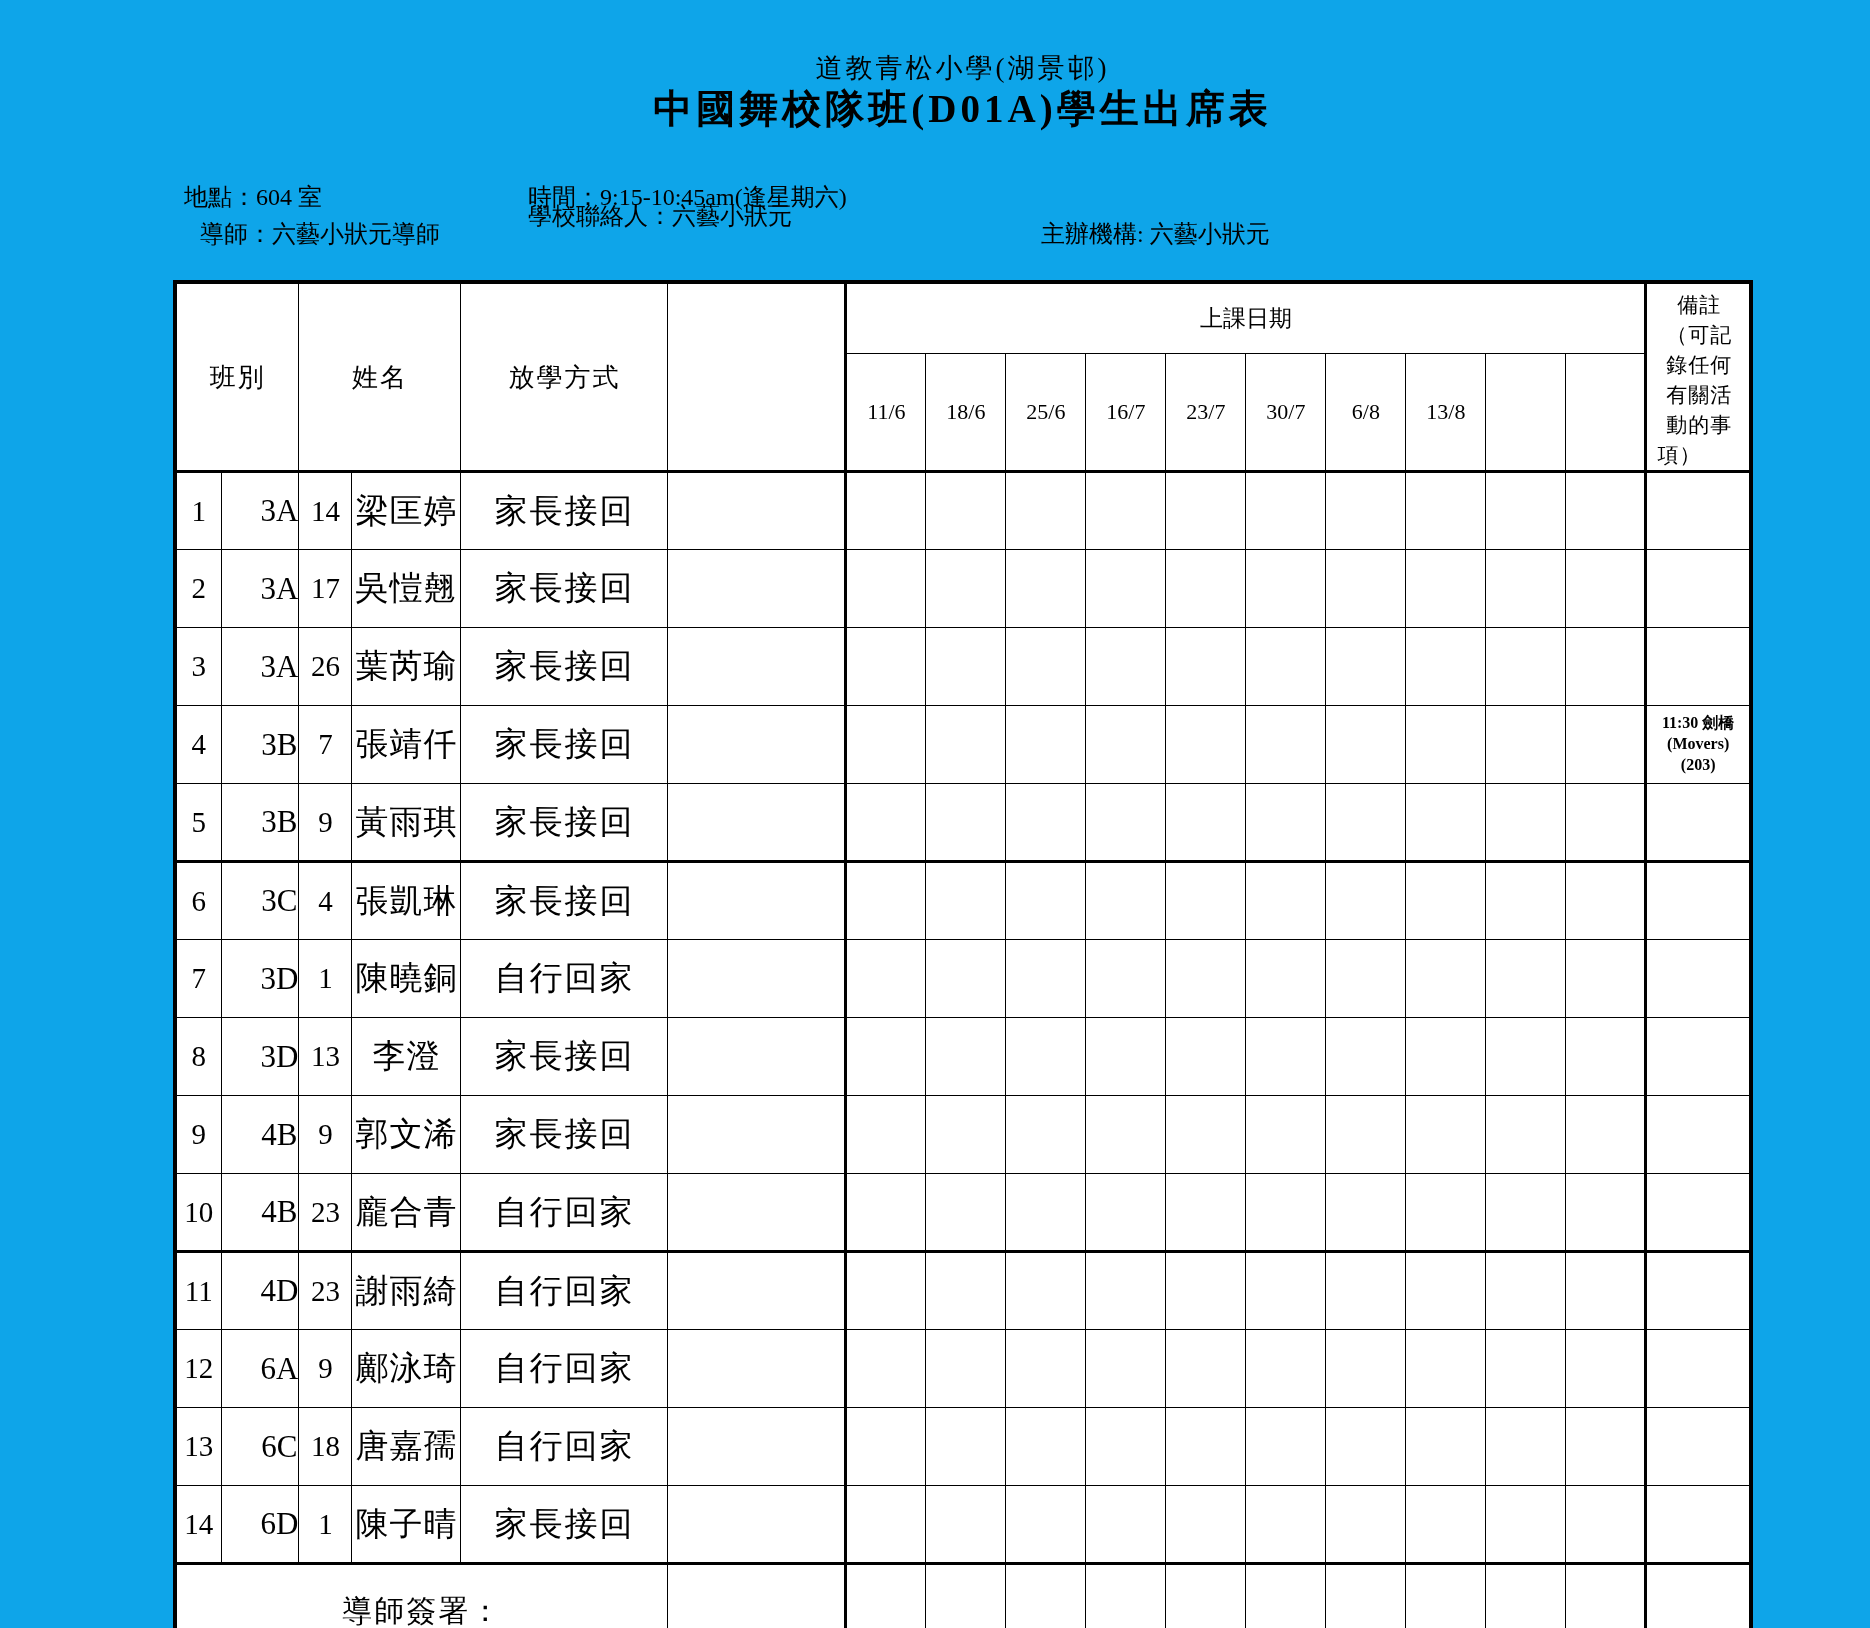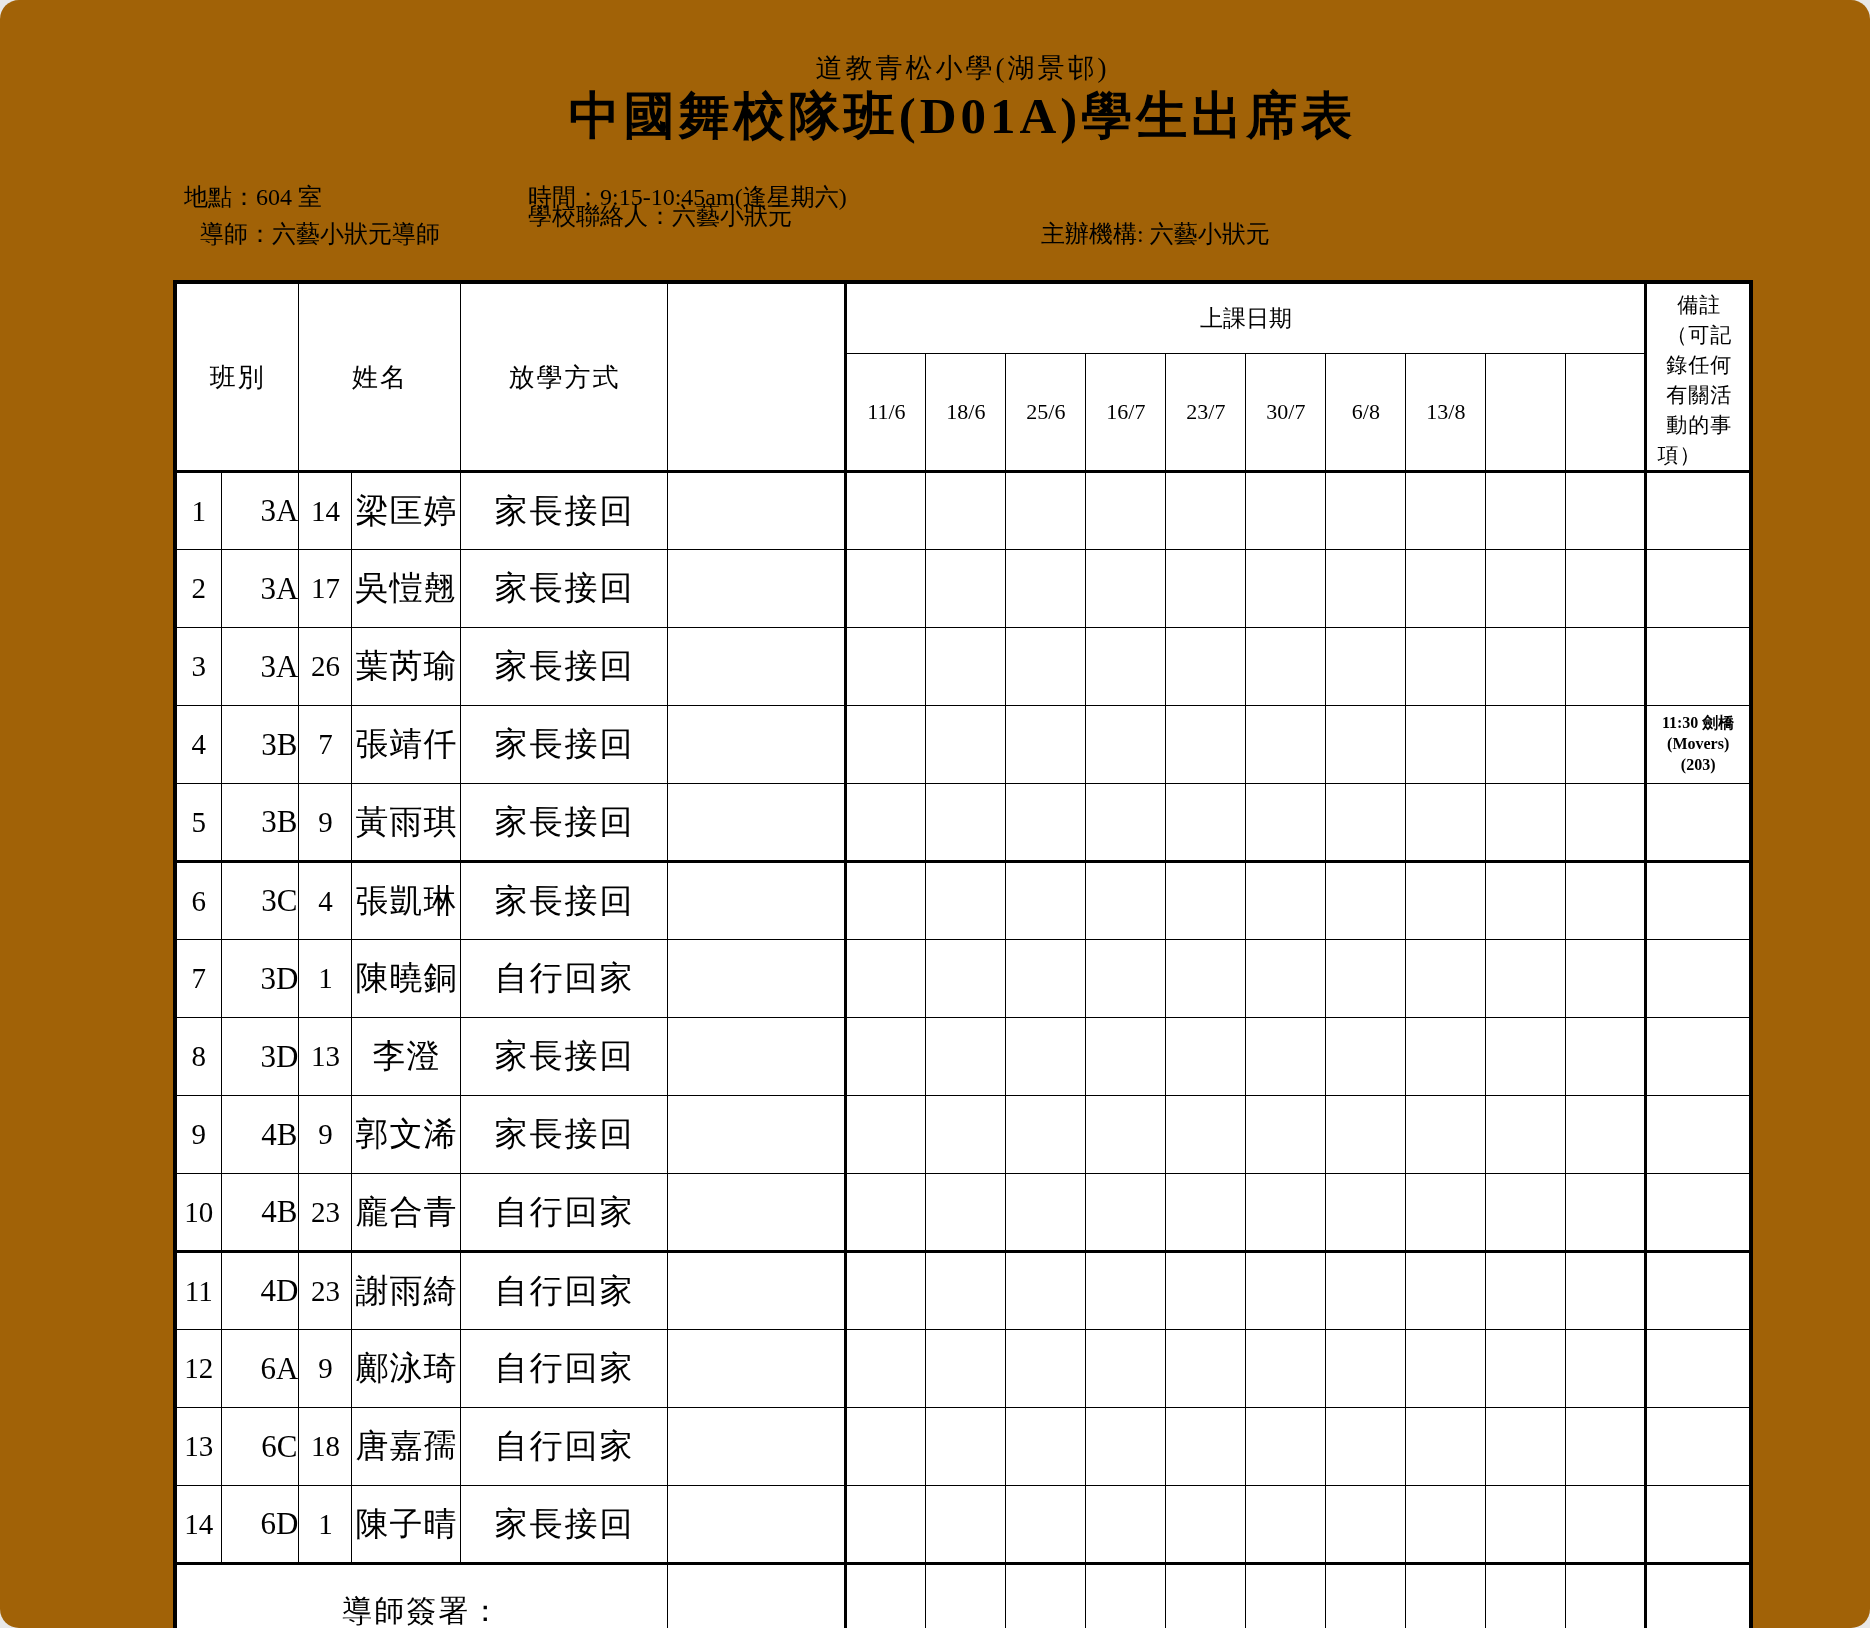--- a/index.html
+++ b/index.html
@@ -2,27 +2,26 @@
 <html><head>
 <meta charset="utf-8">
 <style>
   * { margin: 0; padding: 0; box-sizing: border-box; }
   html, body { background: #e8e8e8; }
   body { font-family: "Liberation Serif", "DejaVu Serif", serif; color: #000; }
   .page {
     position: relative;
     width: 1870px;
     height: 1628px;
-    background: #a16207;
+    background: #0ea5e9;
     overflow: hidden;
-    border-radius: 19px;
   }
   .doc-header { position: absolute; left: 175px; width: 1575px; text-align: center; }
   .school-name { top: 50px; font-size: 27px; letter-spacing: 3px; }
-  .page-title  { top: 82px; font-size: 51px; font-weight: 600; letter-spacing: 4px; }
+  .page-title  { top: 82px; font-size: 39px; font-weight: 600; letter-spacing: 4px; }
   .meta-item { position: absolute; font-size: 24px; white-space: nowrap; }
   .meta-location { left: 184px; top: 181px; text-align: right; }
   .meta-time     { left: 528px; top: 181px; }
   .meta-tutor    { left: 200px; top: 218px; }
   .meta-contact  { left: 528px; top: 200px; }
   .meta-organizer{ left: 1041px; top: 218px; }
 
   table.sheet {
     position: absolute;
     left: 173px; top: 280px;

